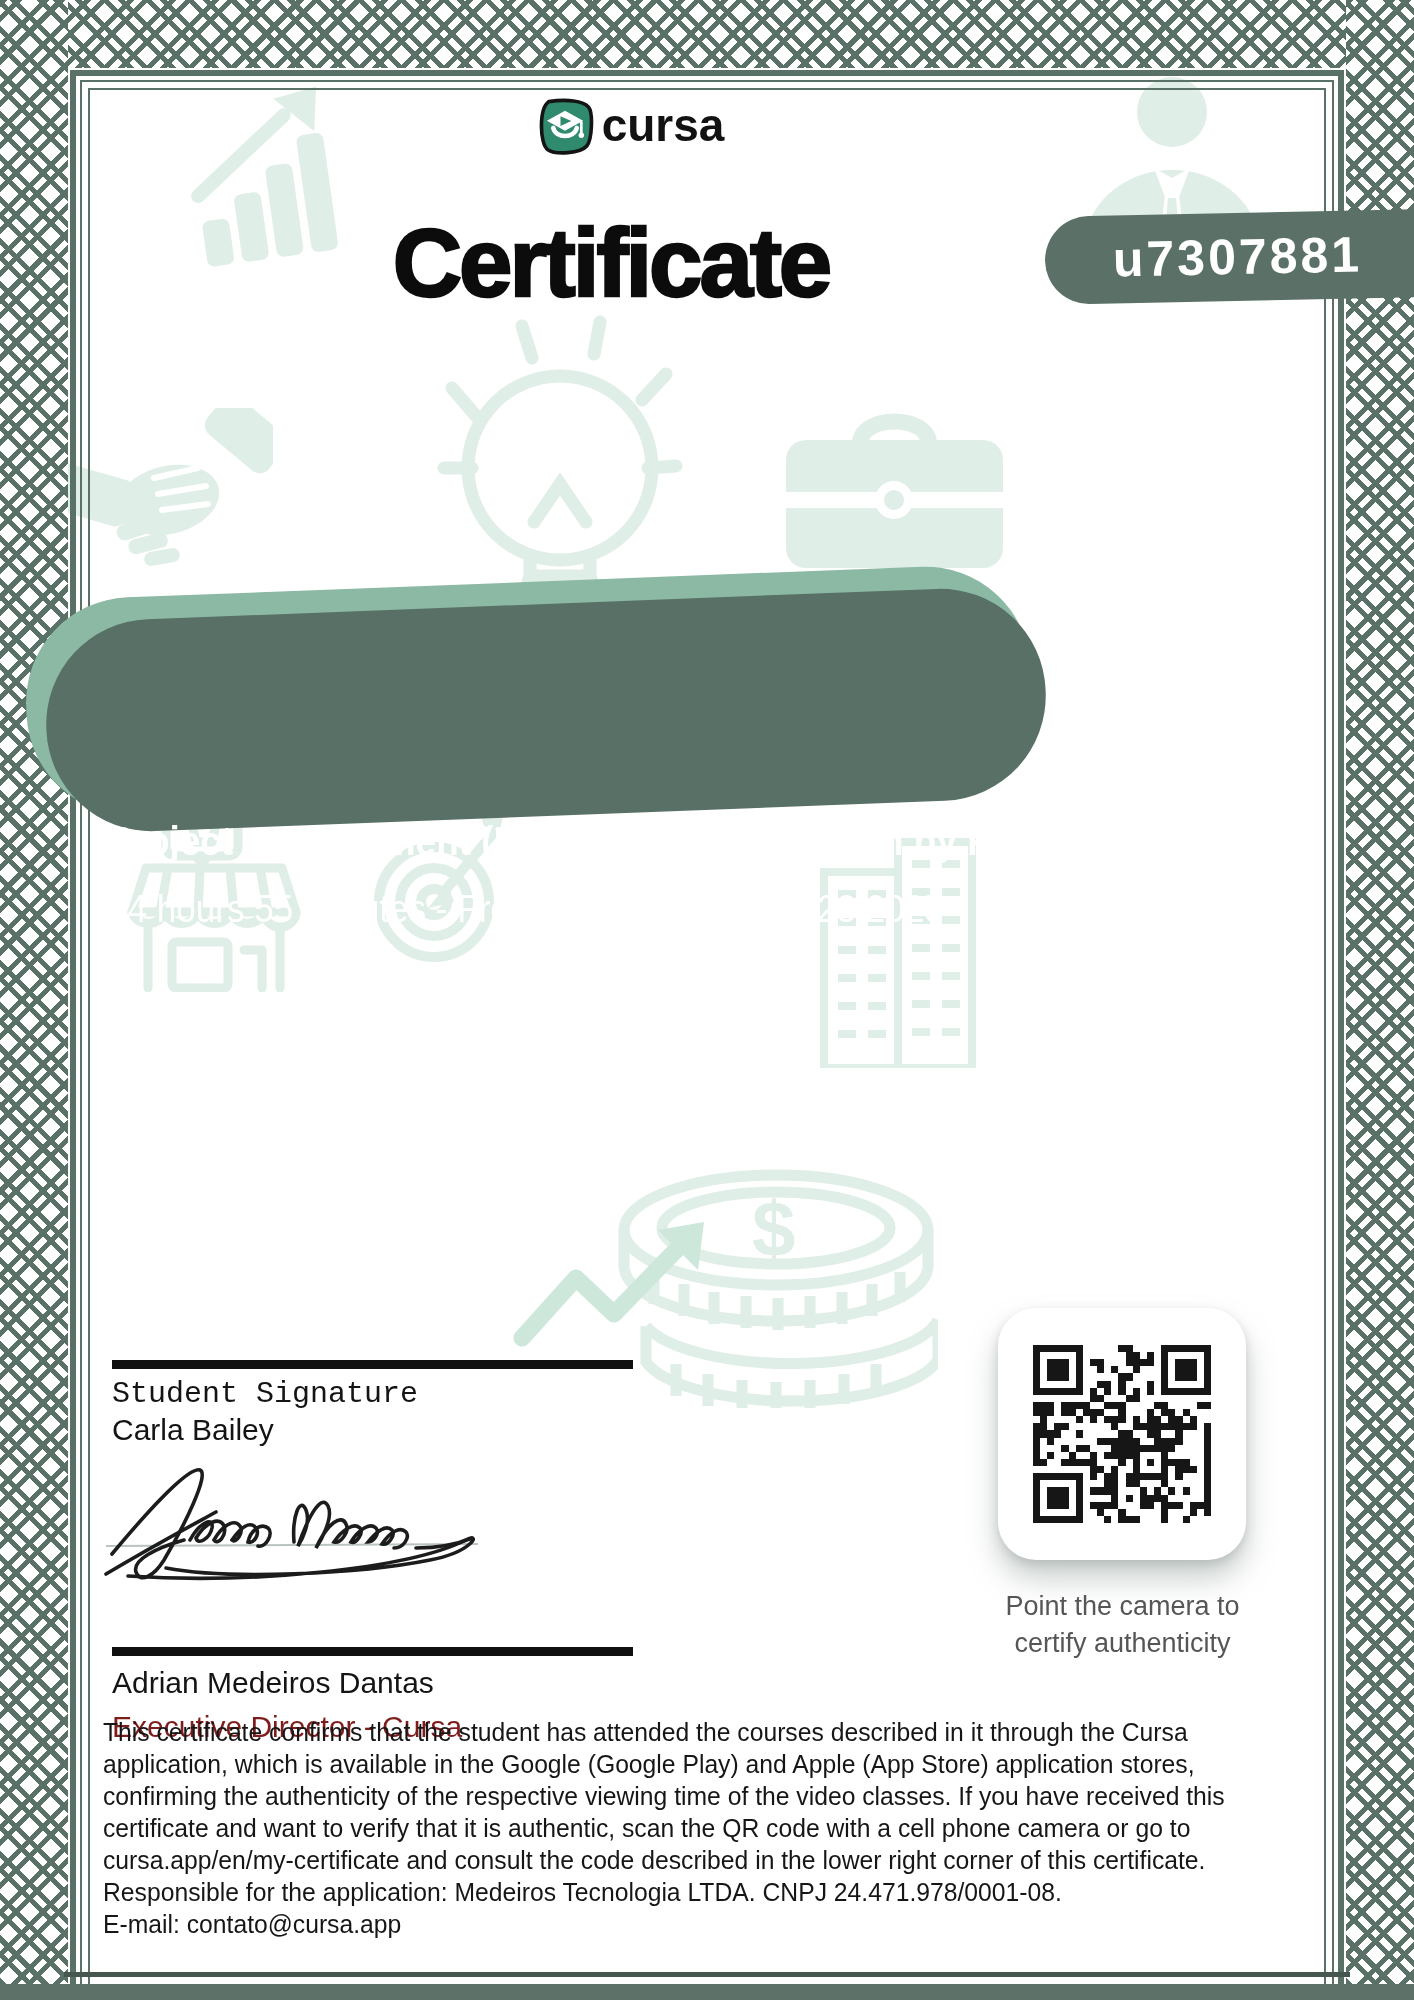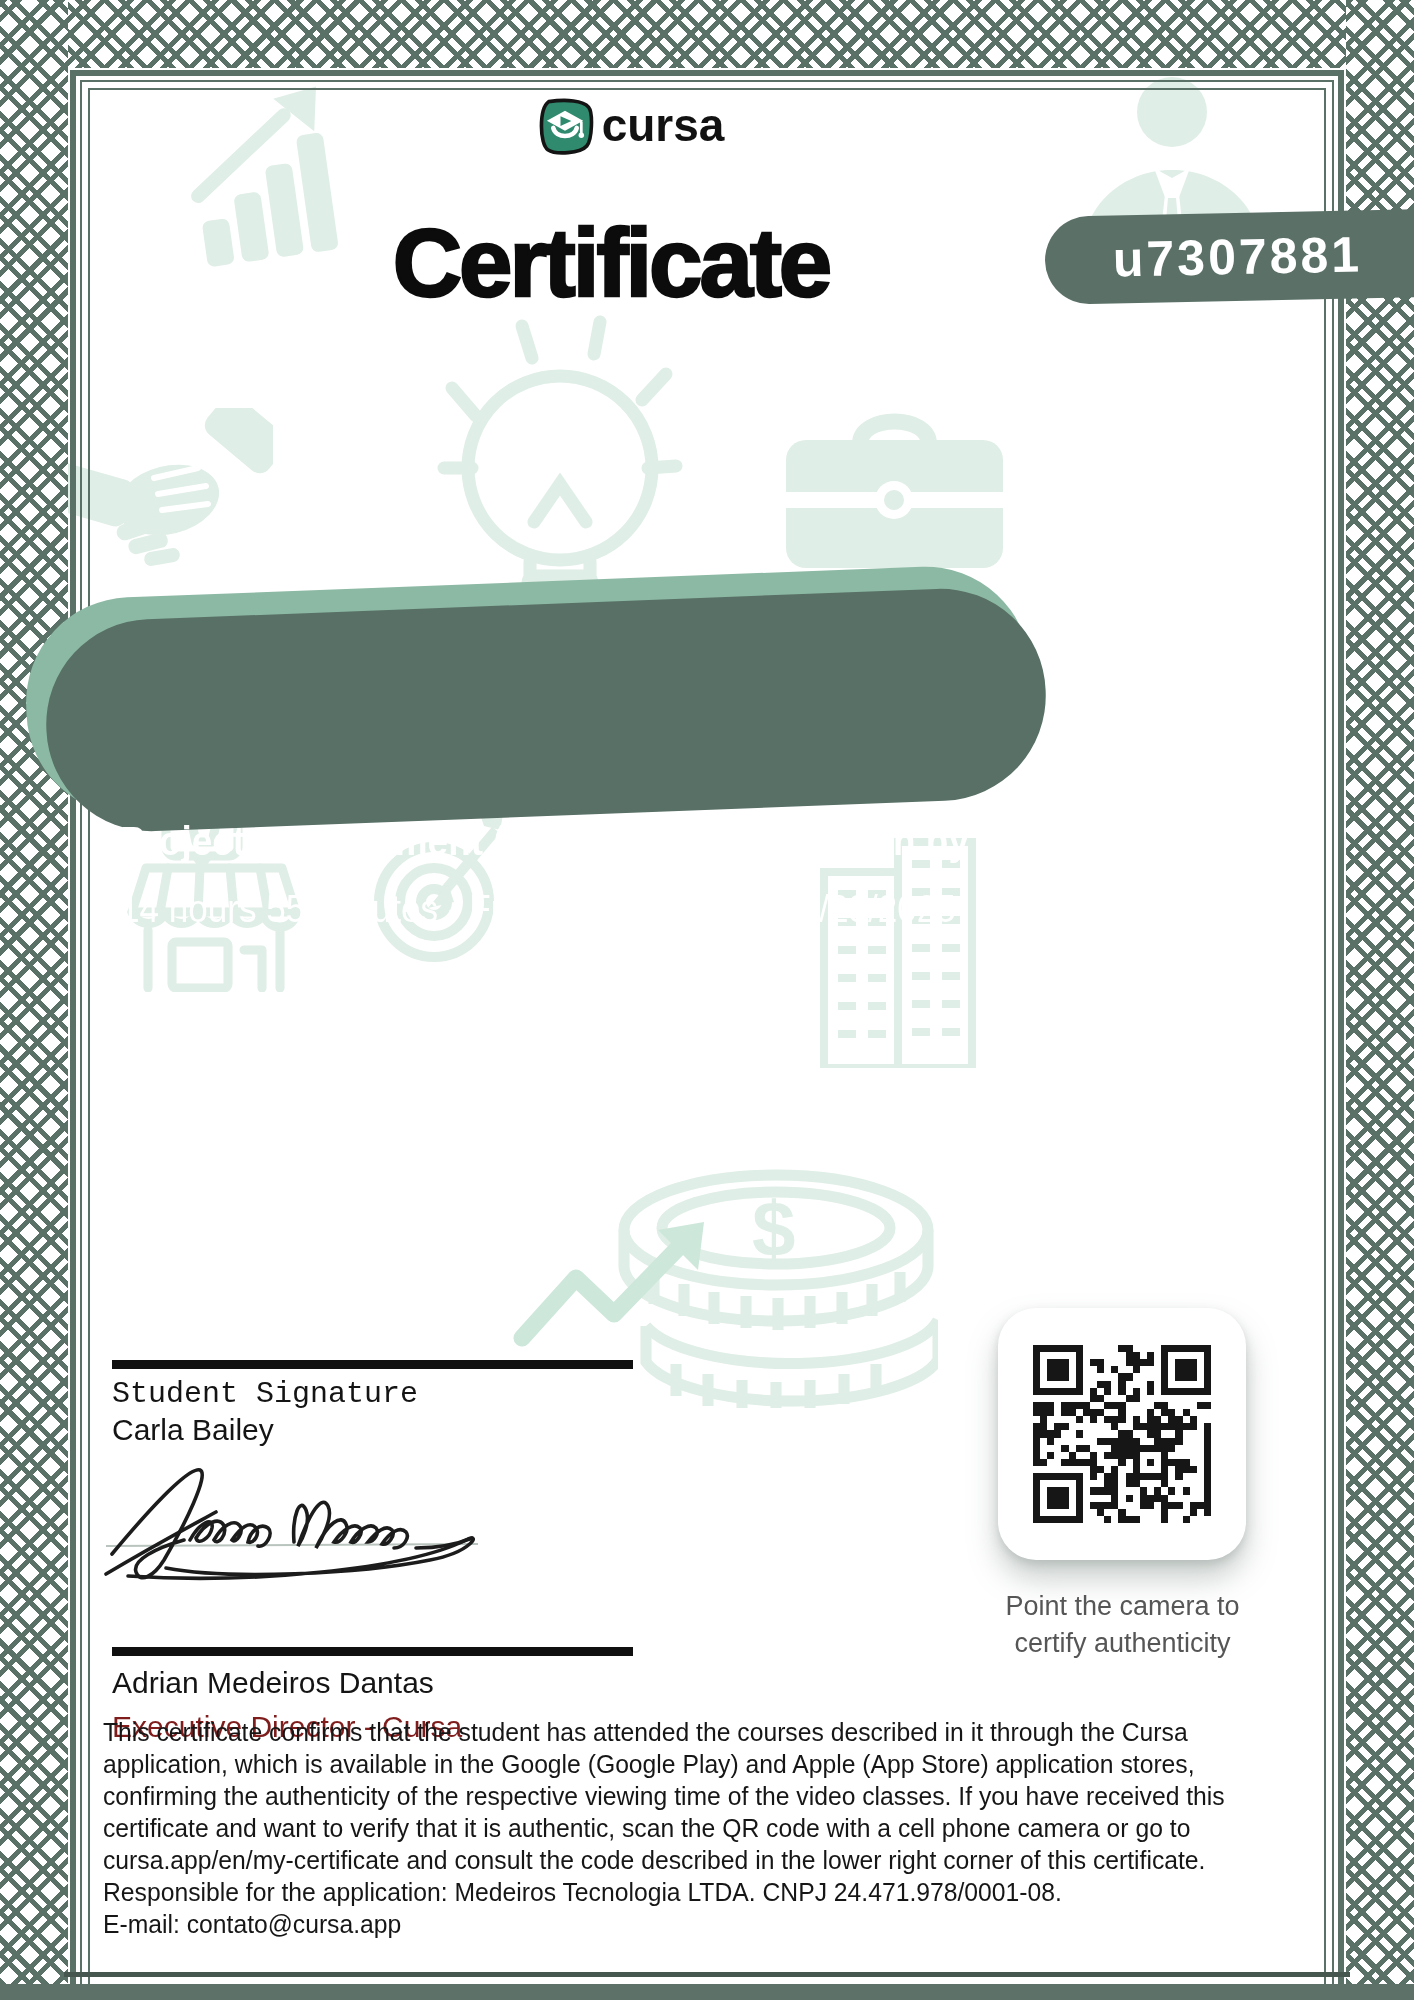--- a/index.html
+++ b/index.html
@@ -44,21 +44,21 @@
   
   .intro{position:absolute;z-index:5;left:112px;top:388px;}
   .cond{display:inline-block;transform:scaleX(.92);transform-origin:left bottom;}
   .intro-l1{white-space:nowrap;}
   .intro-prefix{font-size:44px;font-weight:600;color:#101010;}
   .intro-name{font-size:62px;font-weight:700;color:#0d0d0d;}
   .intro-l2{margin-top:6px;font-size:37px;font-weight:700;color:#101010;white-space:nowrap;}
   
   .banner-light{position:absolute;z-index:3;left:26px;top:582px;width:1005px;height:218px;background:#8cb9a4;border-radius:105px;transform:rotate(-2.2deg);}
   .banner-dark{position:absolute;z-index:3;left:46px;top:604px;width:1000px;height:212px;background:#587066;border-radius:105px;transform:rotate(-2.2deg);}
-  .course-text{position:absolute;z-index:5;left:120px;top:818px;color:#fff;}
+  .course-text{position:absolute;z-index:5;left:108px;top:818px;color:#fff;}
   .course-name{font-size:41px;font-weight:700;white-space:nowrap;transform:scaleX(.9);transform-origin:left top;}
   .course-details{margin-top:22px;font-size:39px;font-weight:400;white-space:nowrap;transform:scaleX(.9);transform-origin:left top;}
   
   .sig-block{position:absolute;z-index:5;left:112px;top:1360px;width:540px;}
   .rule{height:9px;background:#101010;width:521px;}
   .sig-label{margin-top:8px;font-size:30px;color:#141414;font-family:Liberation Mono, monospace;}
   .sig-name{margin-top:2px;font-size:30px;color:#141414;}
   .sig-draw{position:absolute;left:-14px;top:96px;}
   .rule2{margin-top:200px;}
   .dir-name{margin-top:10px;font-size:30px;color:#141414;}

